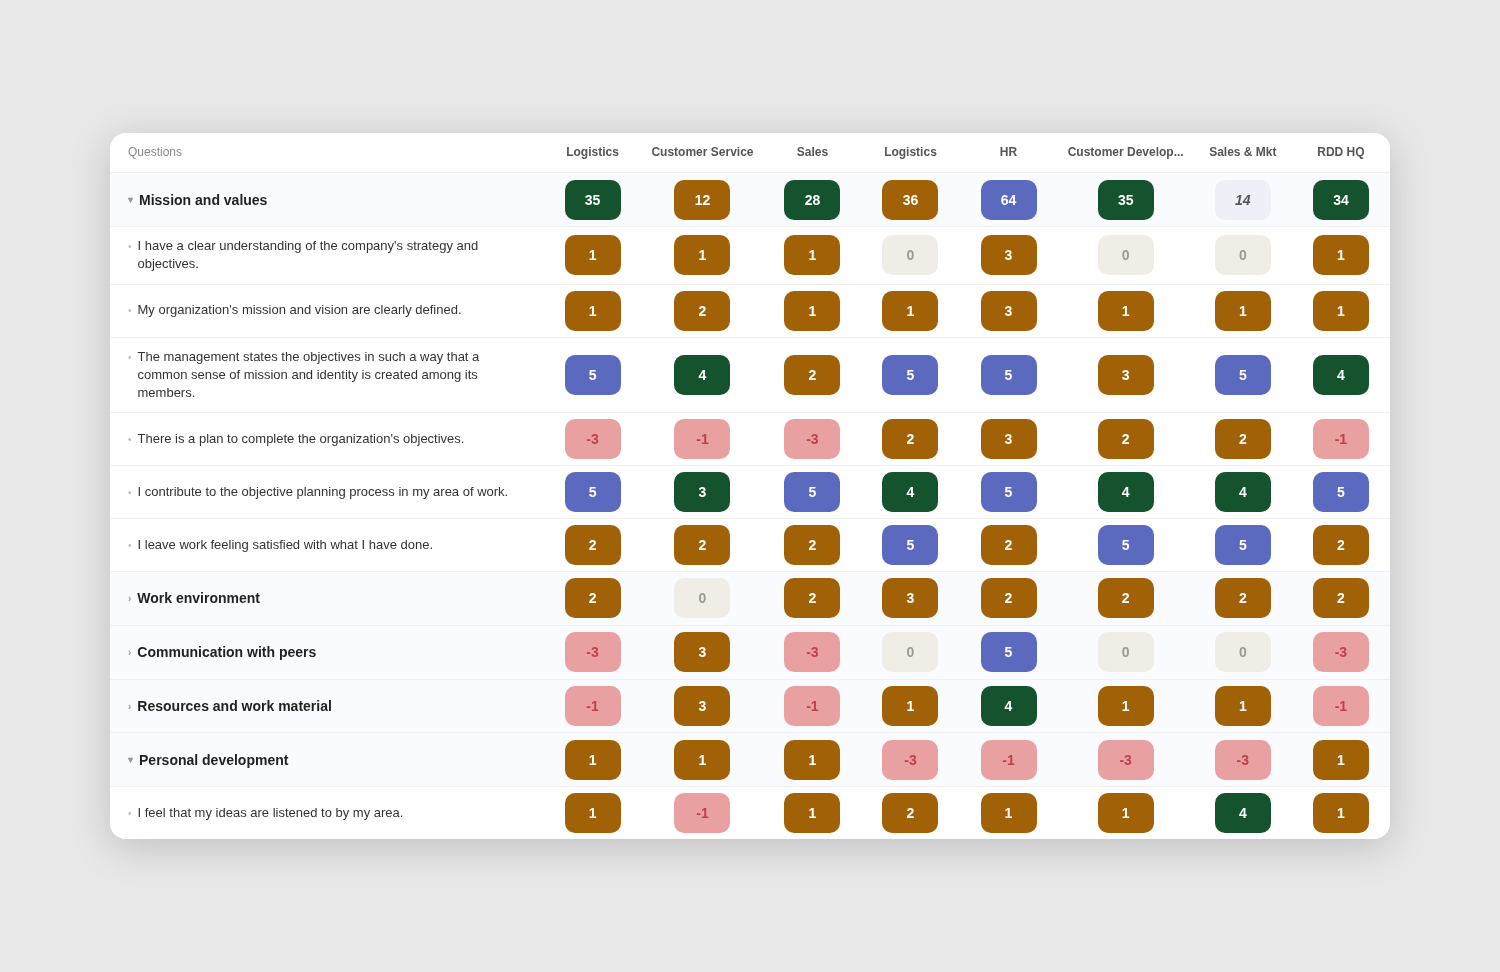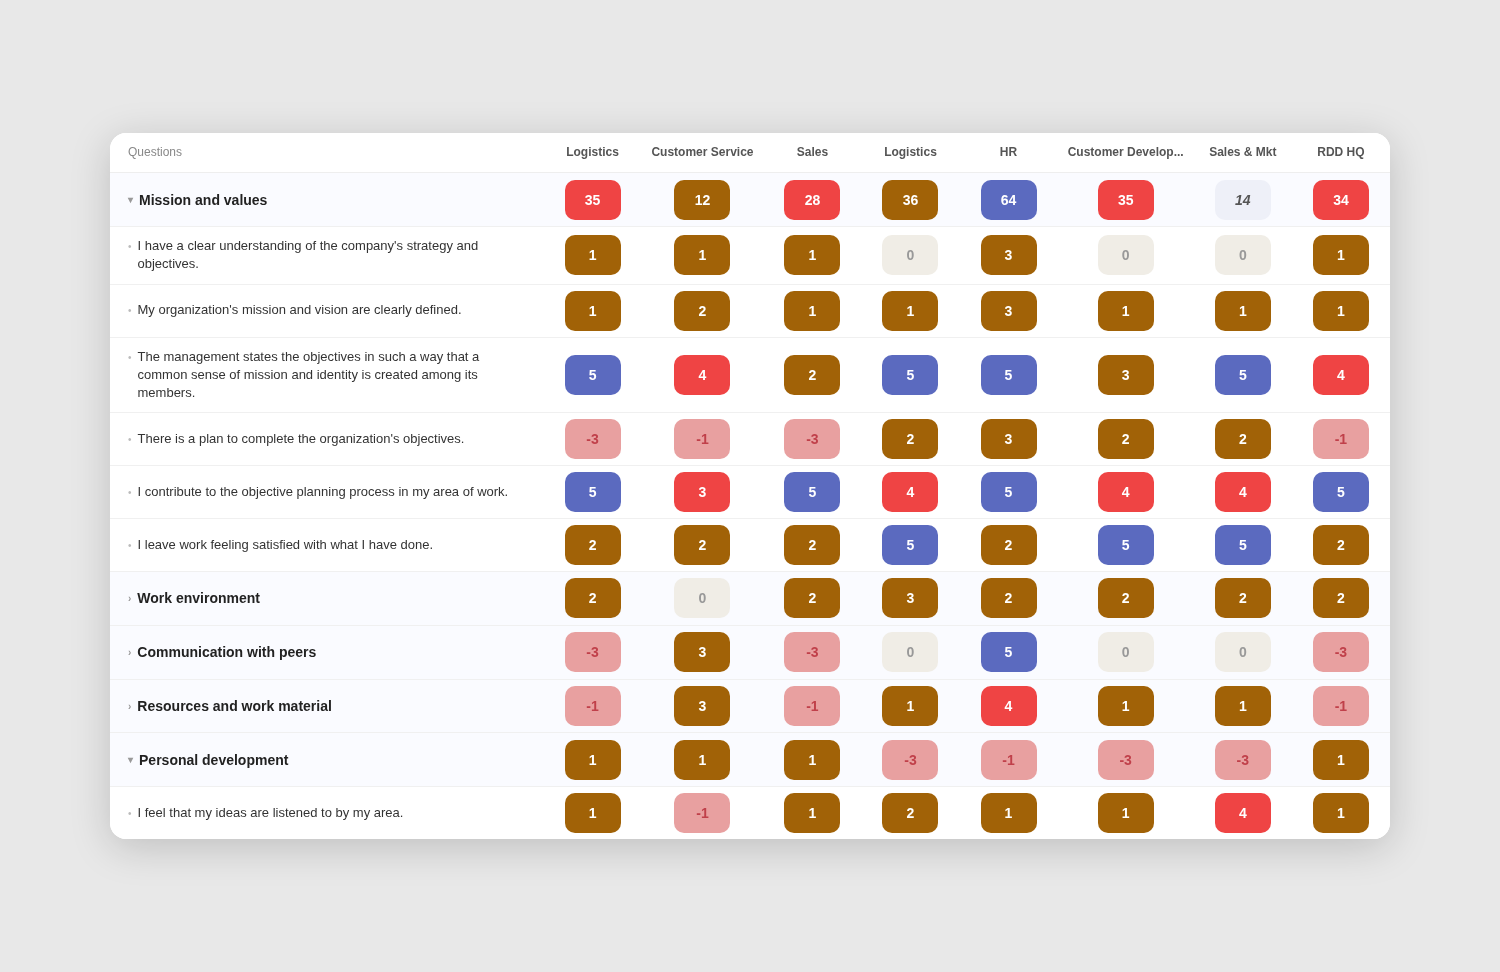--- a/index.html
+++ b/index.html
@@ -103,21 +103,21 @@
       justify-content: center;
       border-radius: 10px;
       font-weight: 700;
       font-size: 14px;
       min-width: 56px;
       height: 40px;
       padding: 0 10px;
       color: #fff;
     }
     .chip-blue-dark   { background: #5b6abf; }
-    .chip-blue-mid    { background: #ef4444; }
+    .chip-blue-mid    { background: #14532d; }
     .chip-blue-light  { background: #a16207; }
     .chip-red         { background: #e8a0a0; color: #c0404a; }
     .chip-neutral     { background: #f0ede6; color: #999; }
     .chip-white       { background: #eef0f8; color: #555; font-style: italic; }
 
     
     .row-section td { background: #fafbff; }
     .row-section .question-cell { background: #fafbff; }
 
     

